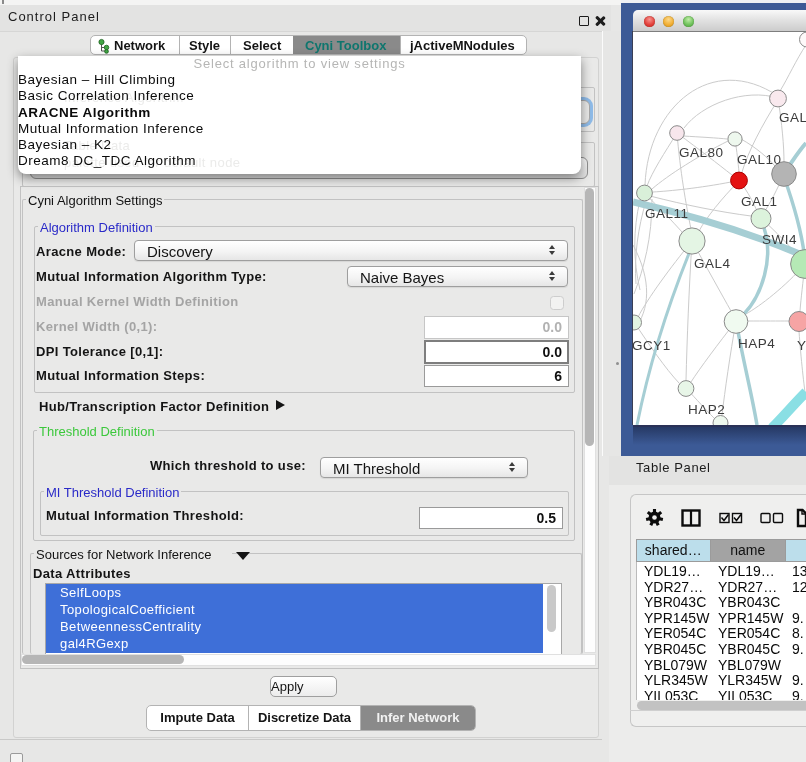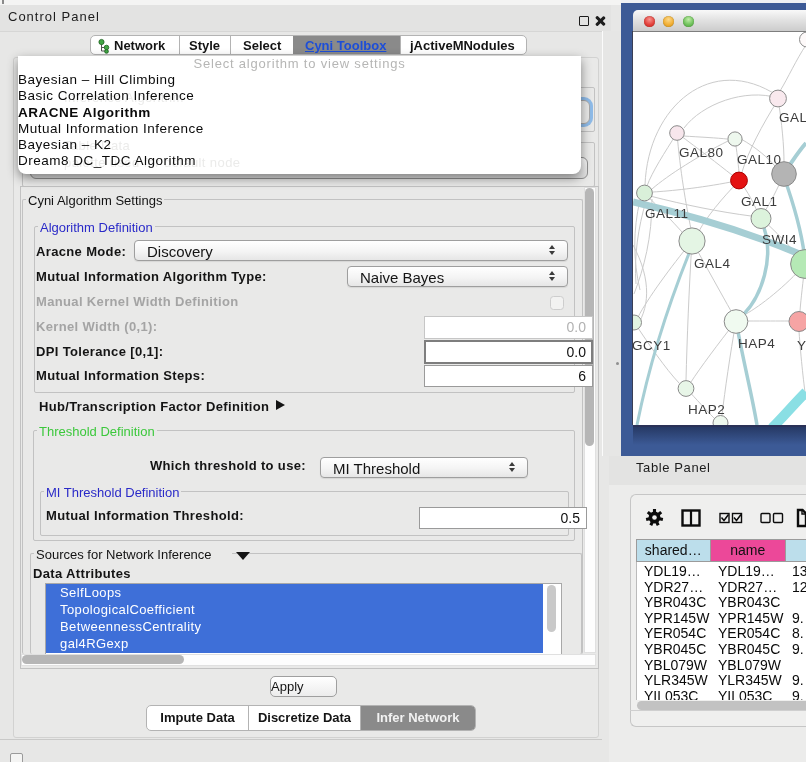--- a/index.html
+++ b/index.html
@@ -8,21 +8,21 @@
 .abs{position:absolute;}
 .b13{font-size:13px;font-weight:bold;color:#141414;letter-spacing:0.35px;}
 .gray13{font-size:13px;font-weight:bold;color:#a4a4a4;letter-spacing:0.35px;}
 .combo{position:absolute;border:1px solid #9e9e9e;border-radius:4px;
  background:linear-gradient(180deg,#ffffff 0%,#f4f4f4 55%,#e6e6e6 100%);
  box-shadow:0 1px 1px rgba(0,0,0,0.08);}
 .combo .txt{position:absolute;left:12px;top:2px;font-size:15px;color:#141414;}
 .updown{position:absolute;width:9px;}
 .updown .u{width:0;height:0;border-left:3.5px solid transparent;border-right:3.5px solid transparent;border-bottom:4.5px solid #3c3c3c;margin-bottom:2px;}
 .updown .d{width:0;height:0;border-left:3.5px solid transparent;border-right:3.5px solid transparent;border-top:4.5px solid #3c3c3c;}
-.field{position:absolute;background:#ffffff;font-size:14px;font-weight:normal;text-align:right;padding-left:24px;}
+.field{position:absolute;background:#ffffff;font-size:14px;font-weight:bold;text-align:right;}
 .fieldset{position:absolute;border:1px solid #c2c2c2;border-radius:2px;}
 .fieldset .lg{position:absolute;top:-7px;left:3px;background:#e9e9e8;padding:0 2px;font-size:13px;white-space:nowrap;}
 </style>
 </head>
 <body>
 
 <div class="abs" style="left:0;top:0;width:806px;height:5px;background:#f4f4f3;"></div>
 <div class="abs" style="left:2px;top:0;width:2px;height:4px;background:#8a8a8a;"></div>
 
 <div class="abs" style="left:0;top:5px;width:611px;height:26px;background:#e3e3e2;border-bottom:1px solid #d6d6d5;"></div>
@@ -124,21 +124,21 @@
 
 <div class="abs" style="left:90px;top:35px;width:437px;height:20px;background:#ffffff;border:1px solid #b3b3b3;border-radius:5px;overflow:hidden;box-sizing:border-box;">
   <div class="abs" style="left:0;top:0;width:88px;height:20px;border-right:1px solid #b3b3b3;"></div>
   <div class="abs" style="left:88px;top:0;width:51px;height:20px;border-right:1px solid #b3b3b3;"></div>
   <div class="abs" style="left:139px;top:0;width:63px;height:20px;border-right:1px solid #b3b3b3;"></div>
   <div class="abs" style="left:202px;top:0;width:107px;height:20px;background:#8a8a8a;border-right:1px solid #b3b3b3;"></div>
 </div>
 <div class="abs" style="left:114px;top:38px;font-size:13px;font-weight:bold;color:#141414;">Network</div>
 <div class="abs" style="left:189px;top:38px;font-size:13px;font-weight:bold;color:#141414;">Style</div>
 <div class="abs" style="left:243px;top:38px;font-size:13px;font-weight:bold;color:#141414;">Select</div>
-<div class="abs" style="left:305px;top:38px;font-size:13px;font-weight:bold;color:#1d4ed8;text-decoration:underline;">Cyni Toolbox</div>
+<div class="abs" style="left:305px;top:38px;font-size:13px;font-weight:bold;color:#0f766e;">Cyni Toolbox</div>
 <div class="abs" style="left:410px;top:38px;font-size:13px;font-weight:bold;color:#141414;">jActiveMNodules</div>
 
 <svg class="abs" style="left:96px;top:37px;" width="16" height="17" viewBox="0 0 16 17">
  <path d="M5.5 6 L5.5 14 L9 14 M5.5 10.5 L9 10.5" stroke="#555" stroke-width="1" fill="none"></path>
  <circle cx="5.5" cy="5" r="2.6" fill="#41a544" stroke="#1f6322" stroke-width="0.8"></circle>
  <circle cx="10.5" cy="10.5" r="2.3" fill="#41a544" stroke="#1f6322" stroke-width="0.8"></circle>
  <circle cx="10.5" cy="14.4" r="1.9" fill="#41a544" stroke="#1f6322" stroke-width="0.8"></circle>
 </svg>
 
 <div class="abs" style="left:18px;top:56px;width:563px;height:118px;background:#ffffff;border-radius:0 0 8px 8px;box-shadow:0 4px 11px rgba(0,0,0,0.45);"></div>
@@ -259,21 +259,21 @@
   <path d="M76.5 9.5 L79 12.5 L83.5 6.5 M89 9.5 L91.5 12.5 L96 6.5" stroke-width="1.5"></path>
   <rect x="116" y="5.5" width="9" height="9" rx="1"></rect>
   <rect x="128.5" y="5.5" width="9" height="9" rx="1"></rect>
   <path d="M153 2 L157.5 2 L161 5.5 L161 18 L153 18 Z" stroke-width="2.4" fill="none"></path>
   <path d="M157 2 L157 6 L161 6" stroke-width="1.4" fill="none"></path>
  </g>
 </svg>
 
 <div class="abs" style="left:636px;top:539px;width:170px;height:23px;border-top:1px solid #9b9b9b;border-bottom:1px solid #9b9b9b;border-left:1px solid #9b9b9b;box-sizing:border-box;">
   <div class="abs" style="left:0;top:0;width:72.5px;height:21px;background:#bcdeeb;border-right:1px solid #9b9b9b;text-align:center;font-size:14px;color:#111;line-height:21px;">shared…</div>
-  <div class="abs" style="left:73.5px;top:0;width:74.5px;height:21px;background:#ec4899;border-right:1px solid #9b9b9b;text-align:center;font-size:14px;color:#111;line-height:21px;">name</div>
+  <div class="abs" style="left:73.5px;top:0;width:74.5px;height:21px;background:#a3a3a3;border-right:1px solid #9b9b9b;text-align:center;font-size:14px;color:#111;line-height:21px;">name</div>
   <div class="abs" style="left:149px;top:0;width:21px;height:21px;background:#bcdeeb;"></div>
 </div>
 <div class="abs" style="left:636px;top:562px;width:170px;height:138px;background:#ffffff;border-left:1px solid #bbb;overflow:hidden;">
   <div class="abs" style="left:7px;top:2px;font-size:14px;color:#0a0a0a;line-height:15.6px;">YDL19…<br>YDR27…<br>YBR043C<br>YPR145W<br>YER054C<br>YBR045C<br>YBL079W<br>YLR345W<br>YIL053C</div>
   <div class="abs" style="left:81px;top:2px;font-size:14px;color:#0a0a0a;line-height:15.6px;">YDL19…<br>YDR27…<br>YBR043C<br>YPR145W<br>YER054C<br>YBR045C<br>YBL079W<br>YLR345W<br>YIL053C</div>
   <div class="abs" style="left:155px;top:2px;font-size:14px;color:#0a0a0a;line-height:15.6px;">13<br>12<br>&nbsp;<br>9.<br>8.<br>9.<br>&nbsp;<br>9.<br>9.</div>
 </div>
 <div class="abs" style="left:636px;top:700px;width:170px;height:10px;background:#efefee;"></div>
 <div class="abs" style="left:637px;top:700.5px;width:169px;height:9px;background:#c2c2c2;border-radius:4.5px 0 0 4.5px;"></div>
 <div class="abs" style="left:630px;top:710px;width:176px;height:1px;background:#cfcfcf;"></div>

